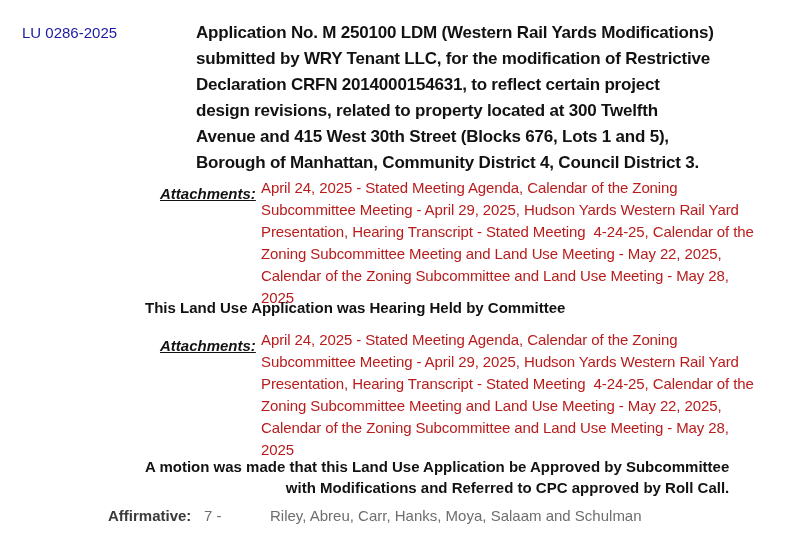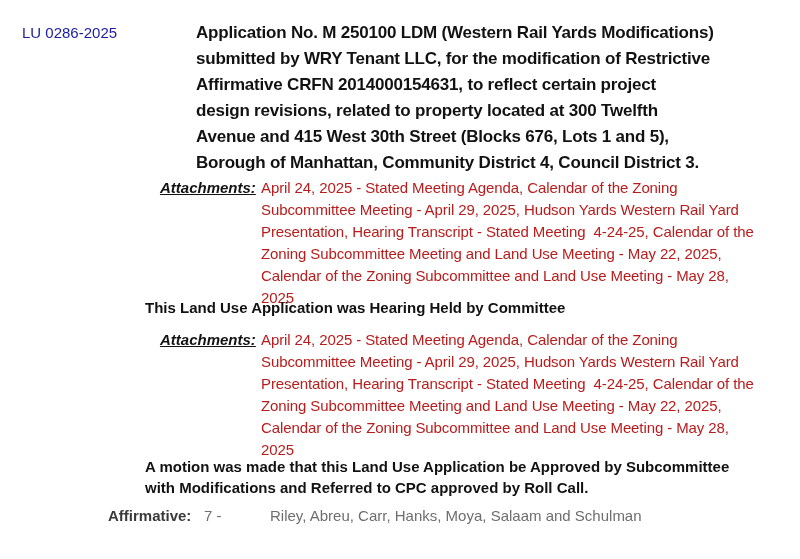--- a/index.html
+++ b/index.html
@@ -39,20 +39,21 @@
   .att-label {
     position: absolute;
     left: 160px;
     font-size: 15px;
     font-weight: bold;
     font-style: italic;
     text-decoration: underline;
     line-height: 22px;
     white-space: pre;
     color: #121212;
+    margin-top: 6px;
   }
   .att-label.first  { top: 177px; }
   .att-label.second { top: 329px; }
 
   .att-body {
     position: absolute;
     left: 250px;
     font-size: 15px;
     letter-spacing: -0.1px;
     color: #b91c1c;
@@ -72,20 +73,21 @@
     white-space: pre;
     color: #121212;
   }
   .motion-block {
     position: absolute;
     left: 145px;
     top: 456px;
     font-size: 15px;
     font-weight: bold;
     color: #121212;
+    text-align: right;
   }
   .motion-block .line { line-height: 21px; white-space: pre; }
 
   .vote-row {
     position: absolute;
     left: 0;
     top: 507px;
     width: 736px;
     height: 20px;
     font-size: 15px;
@@ -117,21 +119,21 @@
 </head>
 <body>
 
 <div class="page">
 
   <a class="file-link">LU 0286-2025</a>
 
   <div class="title-block">
     <div class="line">Application No. M 250100 LDM (Western Rail Yards Modifications)</div>
     <div class="line">submitted by WRY Tenant LLC, for the modification of Restrictive</div>
-    <div class="line">Affirmative CRFN 2014000154631, to reflect certain project</div>
+    <div class="line">Declaration CRFN 2014000154631, to reflect certain project</div>
     <div class="line">design revisions, related to property located at 300 Twelfth</div>
     <div class="line">Avenue and 415 West 30th Street (Blocks 676, Lots 1 and 5),</div>
     <div class="line">Borough of Manhattan, Community District 4, Council District 3.</div>
   </div>
 
   <div class="att-label first">Attachments:</div>
 
   <div class="att-body first">
     <div class="line">April 24, 2025 - Stated Meeting Agenda, Calendar of the Zoning</div>
     <div class="line">Subcommittee Meeting - April 29, 2025, Hudson Yards Western Rail Yard</div>

